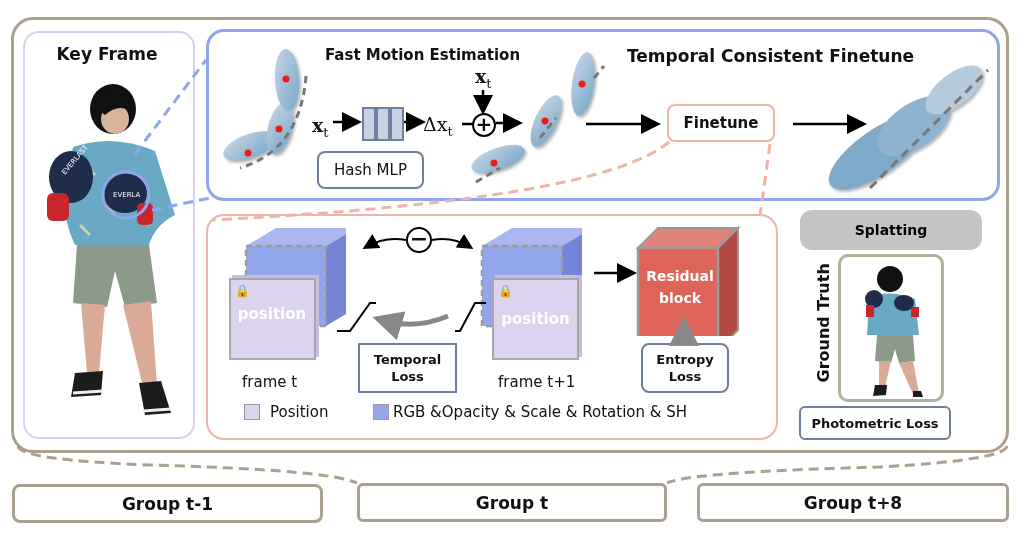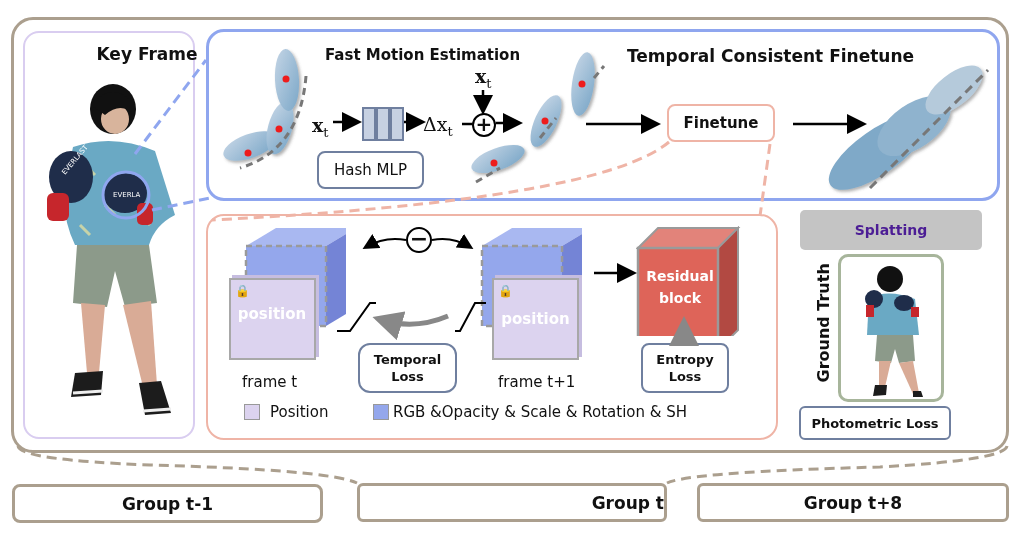--- a/index.html
+++ b/index.html
@@ -10,21 +10,21 @@
   .lbl { position:absolute; font-family:"DejaVu Sans", sans-serif; white-space:nowrap; }
   .center { display:flex; align-items:center; justify-content:center; text-align:center; }
   svg.overlay { position:absolute; left:0; top:0; width:1024px; height:545px; pointer-events:none; }
 </style>
 </head>
 <body>
 
 <div class="box" style="left:11px; top:17px; width:998px; height:436px; border:3px solid #ab9f8e; border-radius:22px; background:transparent;"></div>
 
 <div class="box" style="left:23px; top:31px; width:172px; height:408px; border:2px solid #d9cdf0; border-radius:16px;">
-  <div class="lbl" style="left:0; width:164px; top:11px; text-align:center; font-size:17px; font-weight:bold;padding-left:40px;">Key Frame</div>
+  <div class="lbl" style="left:0; width:164px; top:11px; text-align:center; font-size:17px; font-weight:bold;">Key Frame</div>
 
   <svg width="168" height="360" style="position:absolute; left:0; top:42px;">
 
     <ellipse cx="88" cy="34" rx="23" ry="25" fill="#111"></ellipse>
     <ellipse cx="90" cy="44" rx="14" ry="15" fill="#d8b49c"></ellipse>
     <path d="M66 30 Q88 4 110 30 L110 40 Q96 26 80 40 Z" fill="#111"></path>
 
     <path d="M48 72 Q88 58 130 76 L150 140 Q130 150 124 170 L50 170 Q40 150 38 120 Z" fill="#6aa9c4"></path>
     <path d="M60 90 L70 100 M100 100 L110 110 M80 130 L90 140 M115 140 L125 150 M55 150 L65 160" stroke="#c7d3a8" stroke-width="3"></path>
 
@@ -103,41 +103,41 @@
 <div class="box center" style="left:492px; top:278px; width:87px; height:82px; background:#dcd3ef; border:2px solid #a8a8a8; box-shadow:3px -3px 0 #c6bde0;">
   <span class="lbl" style="left:4px; top:4px; font-size:12px;">🔒</span>
   <span style="font-size:15px; color:#fff; font-weight:bold;">position</span>
 </div>
 <div class="lbl" style="left:498px; top:373px; font-size:15px;">frame t+1</div>
 
 <div class="abs center" style="left:406px; top:227px; width:22px; height:22px; border:2.5px solid #000; border-radius:50%; font-size:22px; font-weight:bold; line-height:1;">
   <span style="margin-top:-3px;">−</span>
 </div>
 
-<div class="box center" style="left:358px; top:343px; width:99px; height:50px; border:2.5px solid #6f7f9f; border-radius:12px; font-size:13px; font-weight:bold; line-height:17px;">
+<div class="box center" style="left:358px; top:343px; width:99px; height:50px; border:2.5px solid #6f7f9f; border-radius:0; font-size:13px; font-weight:bold; line-height:17px;">
   <span style="width:80px; white-space:normal;">Temporal Loss</span>
 </div>
 
 <svg width="110" height="110" style="position:absolute; left:636px; top:226px;">
   <polygon points="2,22 22,2 102,2 82,22" fill="#e2837a" stroke="#9a9a9a" stroke-width="2"></polygon>
   <polygon points="82,22 102,2 102,104 82,124" fill="#b24942" stroke="#9a9a9a" stroke-width="2"></polygon>
   <rect x="2" y="22" width="80" height="100" fill="#de6459" stroke="#9a9a9a" stroke-width="2.5"></rect>
 </svg>
 <div class="lbl" style="left:642px; top:265px; width:76px; white-space:normal; text-align:center; font-size:14px; font-weight:bold; color:#fff; line-height:22px;">Residual block</div>
 
 <div class="box center" style="left:641px; top:343px; width:88px; height:50px; border:2.5px solid #6f7f9f; border-radius:8px; font-size:13px; font-weight:bold; line-height:17px;">
   <span style="width:70px; white-space:normal;">Entropy Loss</span>
 </div>
 
 <div class="abs" style="left:244px; top:404px; width:14px; height:14px; background:#dcd3ef; border:1.5px solid #999;"></div>
 <div class="lbl" style="left:270px; top:403px; font-size:15px;">Position</div>
 <div class="abs" style="left:373px; top:404px; width:14px; height:14px; background:#94a7ec; border:1.5px solid #999;"></div>
 <div class="lbl" style="left:393px; top:403px; font-size:15px;">RGB &amp;Opacity &amp; Scale &amp; Rotation &amp; SH</div>
 
-<div class="box center" style="left:800px; top:210px; width:182px; height:40px; background:#c4c4c4; border-radius:5px; color:#4c1d95; font-size:14px; font-weight:bold;">
+<div class="box center" style="left:800px; top:210px; width:182px; height:40px; background:#c4c4c4; border-radius:12px; color:#000000; font-size:14px; font-weight:bold;">
   <span>Splatting</span>
 </div>
 
 <div class="lbl" style="left:768px; top:318px; font-size:16px; font-weight:bold; transform:rotate(-90deg); transform-origin:center; width:110px; text-align:center;">Ground Truth</div>
 
 <div class="box" style="left:838px; top:254px; width:106px; height:148px; border:3px solid #a7b59b; border-radius:10px;">
   <svg width="100" height="142" style="position:absolute; left:0; top:0;">
     <ellipse cx="49" cy="22" rx="13" ry="13" fill="#111"></ellipse>
     <path d="M28 40 Q50 32 74 42 L78 78 L26 78 Z" fill="#6aa9c4"></path>
     <ellipse cx="33" cy="42" rx="9" ry="9" fill="#1f2d4a"></ellipse>
@@ -152,21 +152,21 @@
   </svg>
 </div>
 
 <div class="box center" style="left:799px; top:406px; width:152px; height:34px; border:2.5px solid #6f7f9f; border-radius:6px; font-size:13px; font-weight:bold;">
   <span>Photometric Loss</span>
 </div>
 
 <div class="box center" style="left:12px; top:484px; width:311px; height:39px; border:3px solid #ab9f8e; border-radius:8px; font-size:17px; font-weight:bold;">
   <span>Group t-1</span>
 </div>
-<div class="box center" style="left:357px; top:483px; width:310px; height:39px; border:3px solid #ab9f8e; border-radius:6px; font-size:17px; font-weight:bold;justify-content:flex-end;">
+<div class="box center" style="left:357px; top:483px; width:310px; height:39px; border:3px solid #ab9f8e; border-radius:6px; font-size:17px; font-weight:bold;">
   <span>Group t</span>
 </div>
 <div class="box center" style="left:697px; top:483px; width:312px; height:39px; border:3px solid #ab9f8e; border-radius:6px; font-size:17px; font-weight:bold;">
   <span>Group t+8</span>
 </div>
 
 <svg class="overlay" viewBox="0 0 1024 545">
   <defs>
     <linearGradient id="ellg" x1="0" y1="0" x2="1" y2="1">
       <stop offset="0" stop-color="#c6d6e6"></stop>

